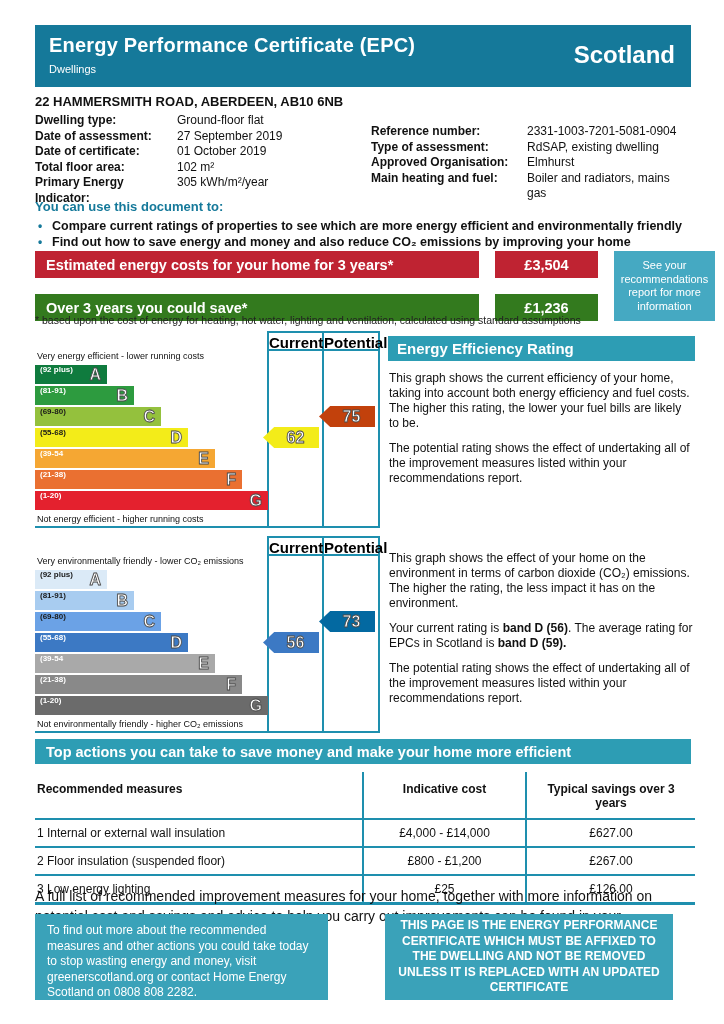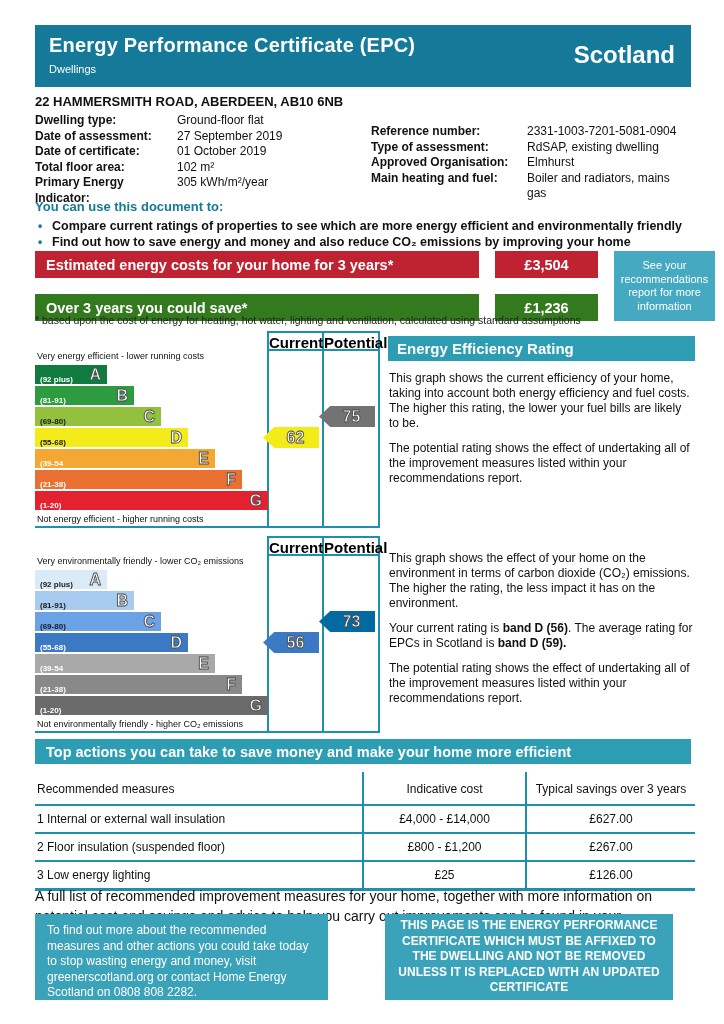--- a/index.html
+++ b/index.html
@@ -44,21 +44,21 @@
   #footnote{left:35px;top:314px;font-size:10.5px;color:#222;}
 
   
   .chart{width:345px;height:197px;position:absolute;}
   .chart .vline{position:absolute;top:0;width:2px;height:197px;background:#1E8FAE;}
   .chart .hline{position:absolute;height:2px;background:#1E8FAE;}
   .chart .col-head{position:absolute;top:3px;font-size:15px;font-weight:bold;text-align:left;color:#000;}
   .chart .caption{position:absolute;left:2px;font-size:9px;color:#111;}
   .chart .bands{position:absolute;left:0;top:34px;width:345px;}
   .band-row{position:relative;height:21px;}
-  .band-bar{height:19px;display:flex;align-items:flex-end;justify-content:space-between;box-sizing:border-box;}
+  .band-bar{height:19px;display:flex;align-items:flex-start;justify-content:space-between;box-sizing:border-box;}
   .band-range{font-size:8px;font-weight:bold;padding-left:5px;white-space:nowrap;}
   .band-letter{font-size:16px;font-weight:bold;color:#fff;padding-right:6px;line-height:19px;
                -webkit-text-stroke:0.8px #4a4a4a;text-shadow:0 0 1px #4a4a4a;}
   .arrow{position:absolute;top:-1px;height:21px;width:56px;display:flex;align-items:center;justify-content:center;
          padding-left:9px;box-sizing:border-box;color:#fff;font-size:16px;font-weight:bold;
          -webkit-text-stroke:0.8px #4a4a4a;text-shadow:0 0 1px #4a4a4a;
          clip-path:polygon(0 50%,20% 0,100% 0,100% 100%,20% 100%);}
 
   
   .section{width:307px;position:absolute;}
@@ -66,21 +66,21 @@
   .section p{font-size:12px;line-height:15px;margin:10px 1px;}
 
   
   #actions-bar{left:35px;top:739px;width:656px;height:25px;background:#2D9DB4;color:#fff;
                font-size:14.5px;font-weight:bold;display:flex;align-items:center;padding-left:11px;box-sizing:border-box;}
   #actions-table{left:35px;top:772px;width:660px;font-size:12px;border-collapse:collapse;}
   #actions-table .grid{display:grid;grid-template-columns:327px 163px 170px;}
   #actions-table .cell{padding:6px 4px;box-sizing:border-box;}
   #actions-table .c1{text-align:left;padding-left:2px;}
   #actions-table .c2,#actions-table .c3{text-align:center;border-left:2px solid #1E8FAE;}
-  #actions-table .head .cell{font-weight:normal;padding-top:10px;padding-bottom:8px;}
+  #actions-table .head .cell{font-weight:bold;padding-top:10px;padding-bottom:8px;}
   #actions-table .rule{height:2px;background:#1E8FAE;}
   #actions-table .rule.thick{height:3px;}
   #actions-footer{left:35px;top:886px;width:648px;font-size:14px;line-height:20px;}
 
   
   #footer-left{left:35px;top:914px;width:293px;height:86px;background:#3AA2B9;color:#fff;
                font-size:12px;line-height:15.5px;padding:9px 12px;box-sizing:border-box;}
   #footer-right{left:385px;top:914px;width:288px;height:86px;background:#3AA2B9;color:#fff;font-weight:bold;
                 font-size:12px;line-height:15.5px;text-align:center;padding:6px 10px;box-sizing:border-box;
                 display:flex;align-items:center;justify-content:center;}
@@ -167,21 +167,21 @@
         <div class="band-bar" style="width: 99px; background: rgb(45, 155, 63);">
           <span class="band-range" style="color: rgb(255, 255, 255);">(81-91)</span>
           <span class="band-letter">B</span>
         </div>
       </div>
       <div class="band-row">
         <div class="band-bar" style="width: 126px; background: rgb(148, 193, 61);">
           <span class="band-range" style="color: rgb(26, 26, 26);">(69-80)</span>
           <span class="band-letter">C</span>
         </div>
-        <div class="arrow" style="left: 284px; background: #737373;">75</div>
+        <div class="arrow" style="left: 284px; background: #c2410c;">75</div>
       </div>
       <div class="band-row">
         <div class="band-bar" style="width: 153px; background: rgb(243, 236, 25);">
           <span class="band-range" style="color: rgb(26, 26, 26);">(55-68)</span>
           <span class="band-letter">D</span>
         </div>
         <div class="arrow" style="left: 228px; background: rgb(243, 236, 25);">62</div>
       </div>
       <div class="band-row">
         <div class="band-bar" style="width: 180px; background: rgb(245, 167, 51);">

